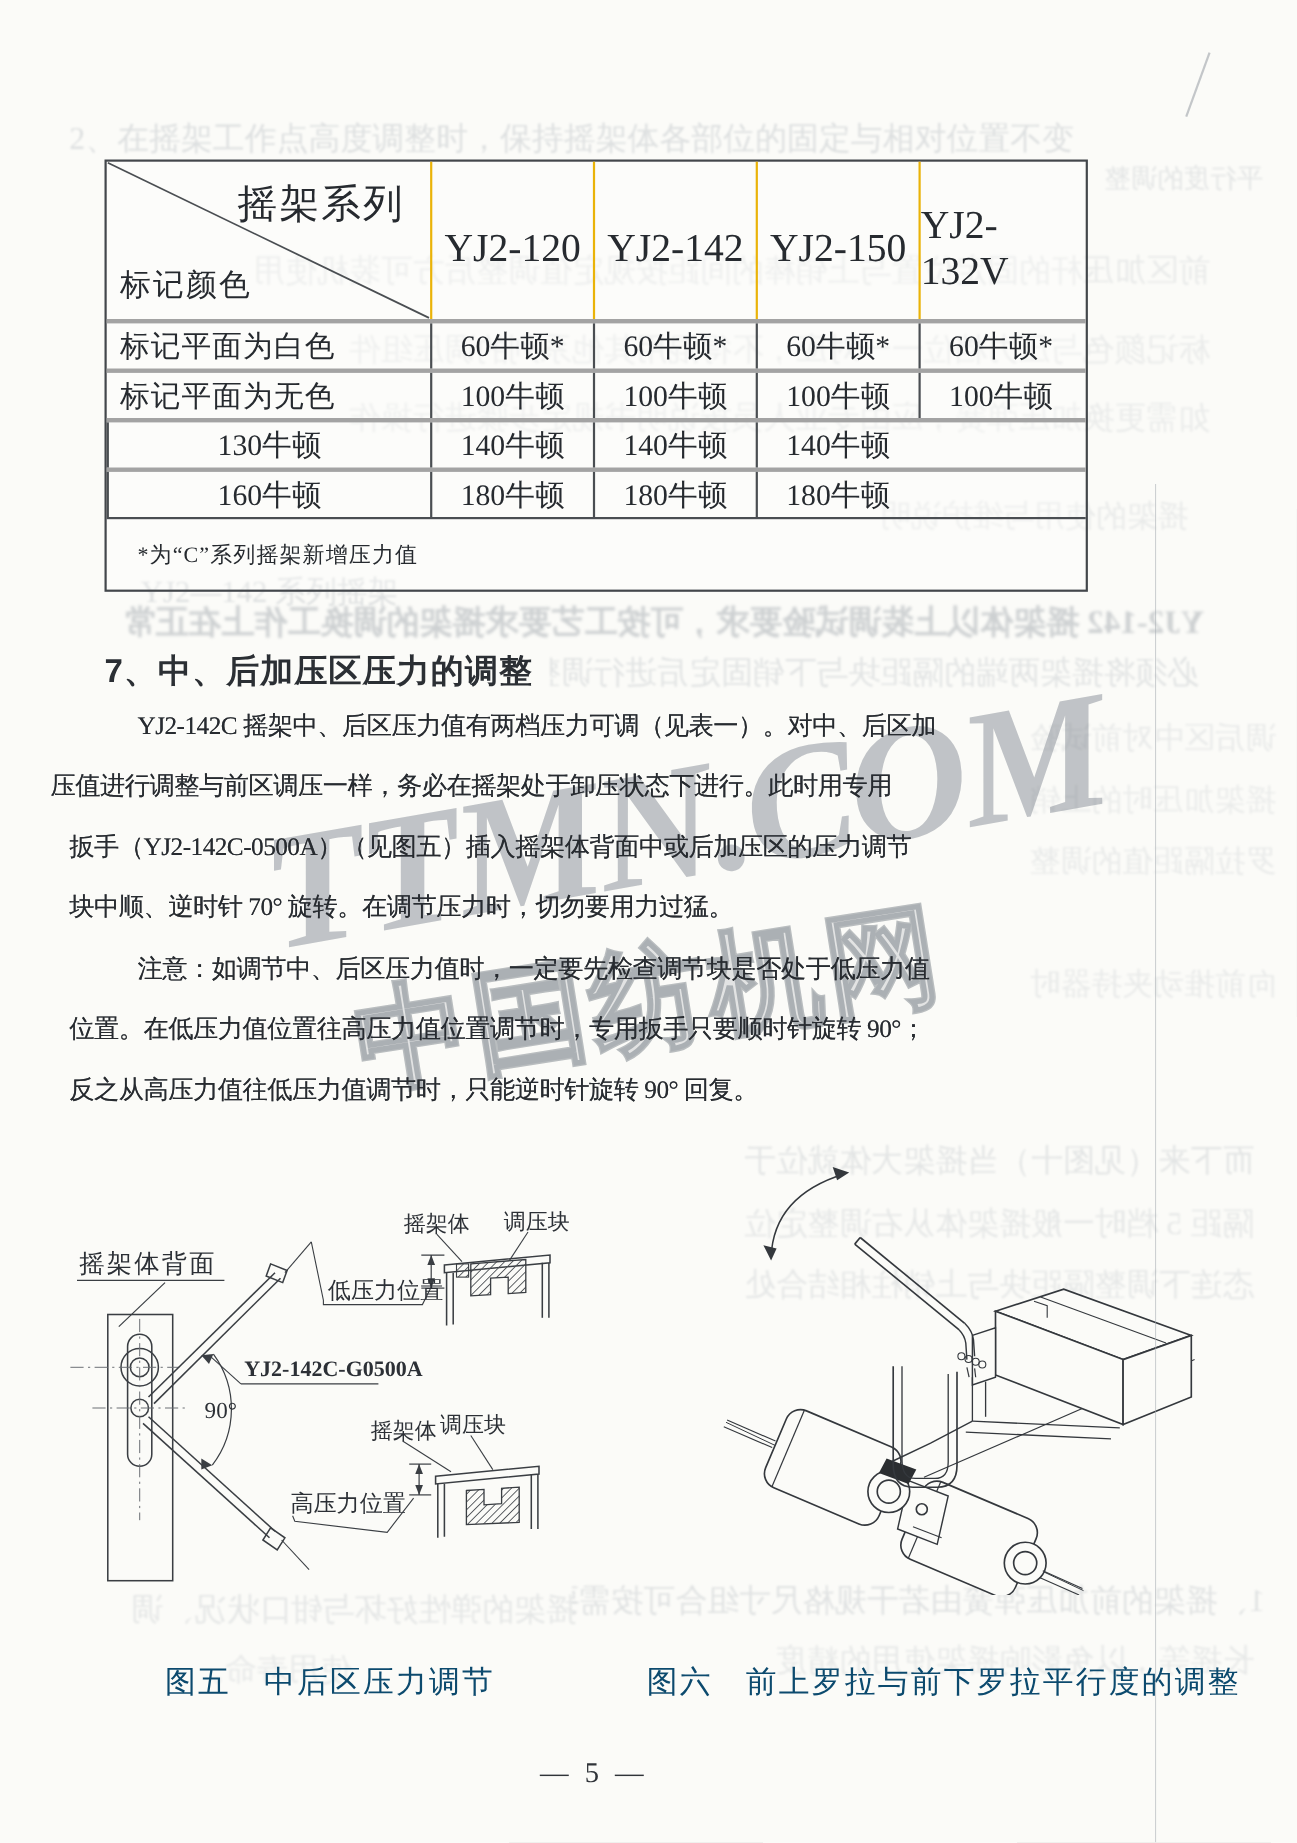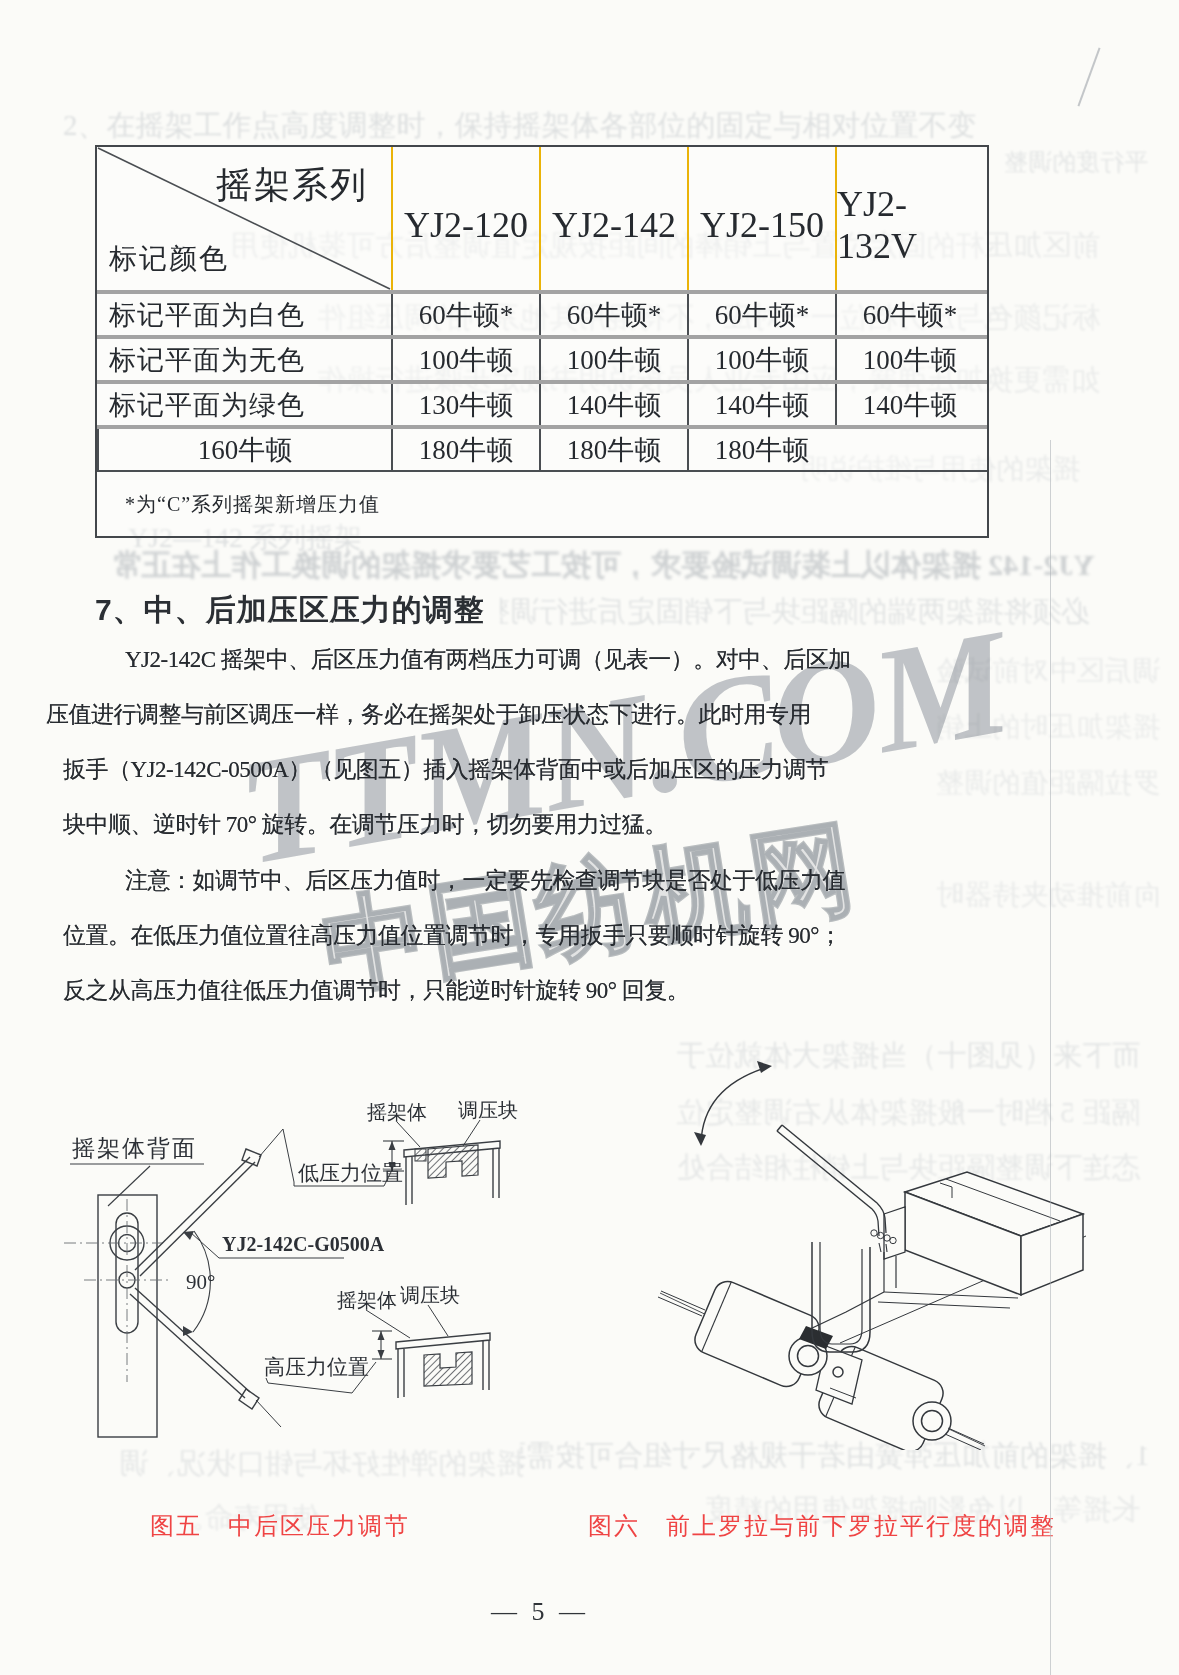--- a/index.html
+++ b/index.html
@@ -41,21 +41,21 @@
 
   
   .heading{position:absolute;left:51px;top:590px;font-family:"Liberation Sans","DejaVu Sans",sans-serif;
            font-weight:bold;font-size:30px;letter-spacing:1px;color:#2b2f34;margin-left:44px;}
   .bline{position:absolute;font-size:23px;letter-spacing:-0.5px;white-space:nowrap;color:#272b30;
          text-shadow:0 0 0.6px rgba(39,43,48,0.7);}
 
   
   svg text{font-family:"Liberation Serif","DejaVu Serif",serif;fill:#2c3036;}
   .figcap{position:absolute;font-family:"Liberation Sans","DejaVu Sans",sans-serif;
-          font-size:24px;letter-spacing:2px;color:#ef4444;}
+          font-size:28px;letter-spacing:2px;color:#0c4a6e;}
   .pagenum{position:absolute;left:460px;top:1597px;width:160px;text-align:center;
            font-size:26px;color:#303439;letter-spacing:4px;}
 
   
   .edge-v{position:absolute;left:1050px;top:440px;width:1px;height:1235px;background:rgba(168,173,178,0.55);}
   .edge-slash{position:absolute;left:1088px;top:46px;width:2px;height:62px;background:rgba(150,155,162,0.55);
               transform:rotate(20deg);}
 </style>
 </head>
 <body>
@@ -108,21 +108,20 @@
       <div class="td">60牛顿*</div>
     </div>
     <div class="trow">
       <div class="tlabel">标记平面为无色</div>
       <div class="td">100牛顿</div>
       <div class="td">100牛顿</div>
       <div class="td">100牛顿</div>
       <div class="td">100牛顿</div>
     </div>
     <div class="trow">
-      <div class="tlabel">标记平面为绿色</div>
       <div class="td">130牛顿</div>
       <div class="td">140牛顿</div>
       <div class="td">140牛顿</div>
       <div class="td">140牛顿</div>
     </div>
     <div class="trow">
       <div class="td">160牛顿</div>
       <div class="td">180牛顿</div>
       <div class="td">180牛顿</div>
       <div class="td">180牛顿</div>

